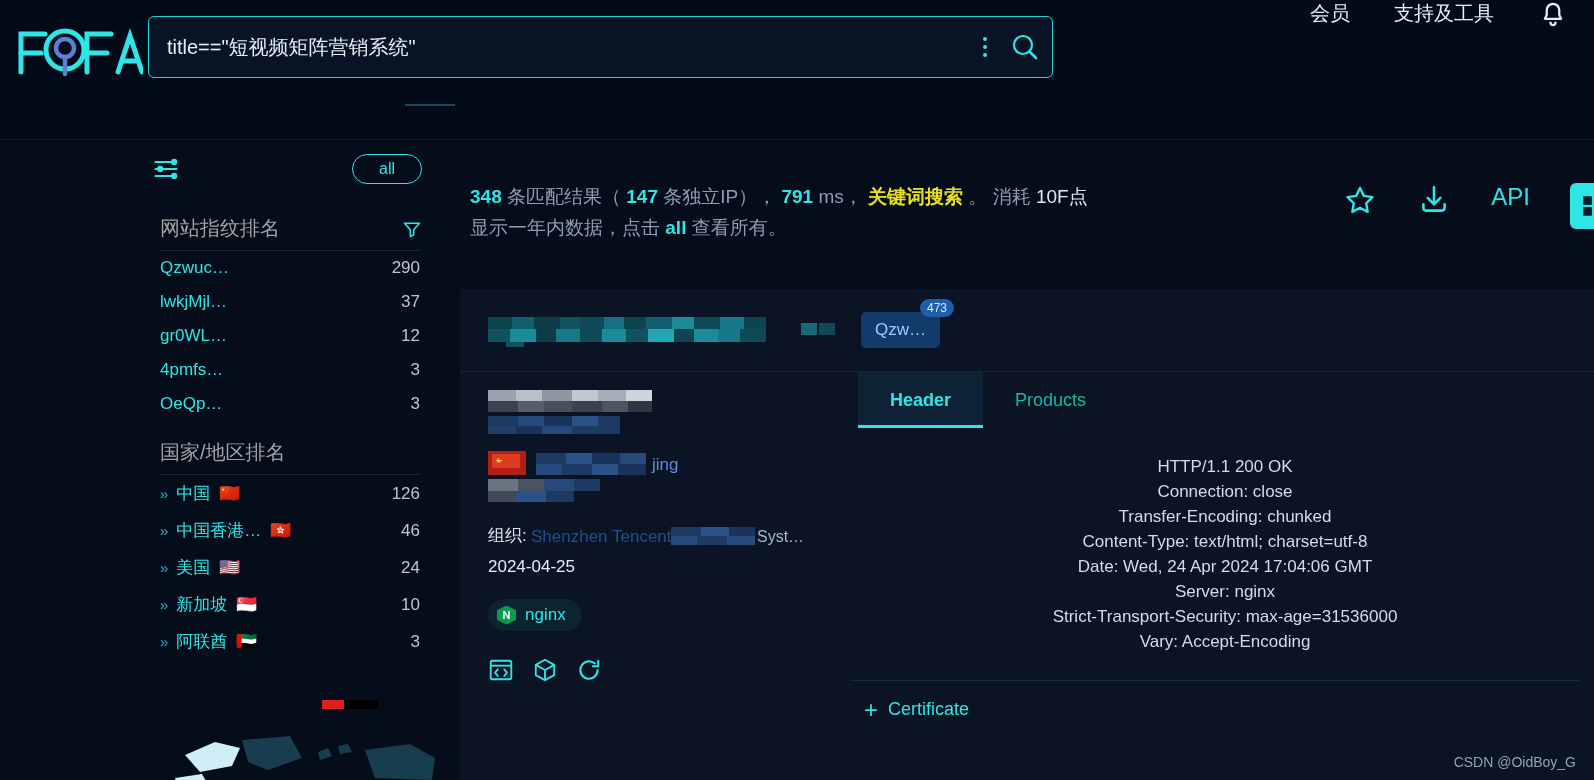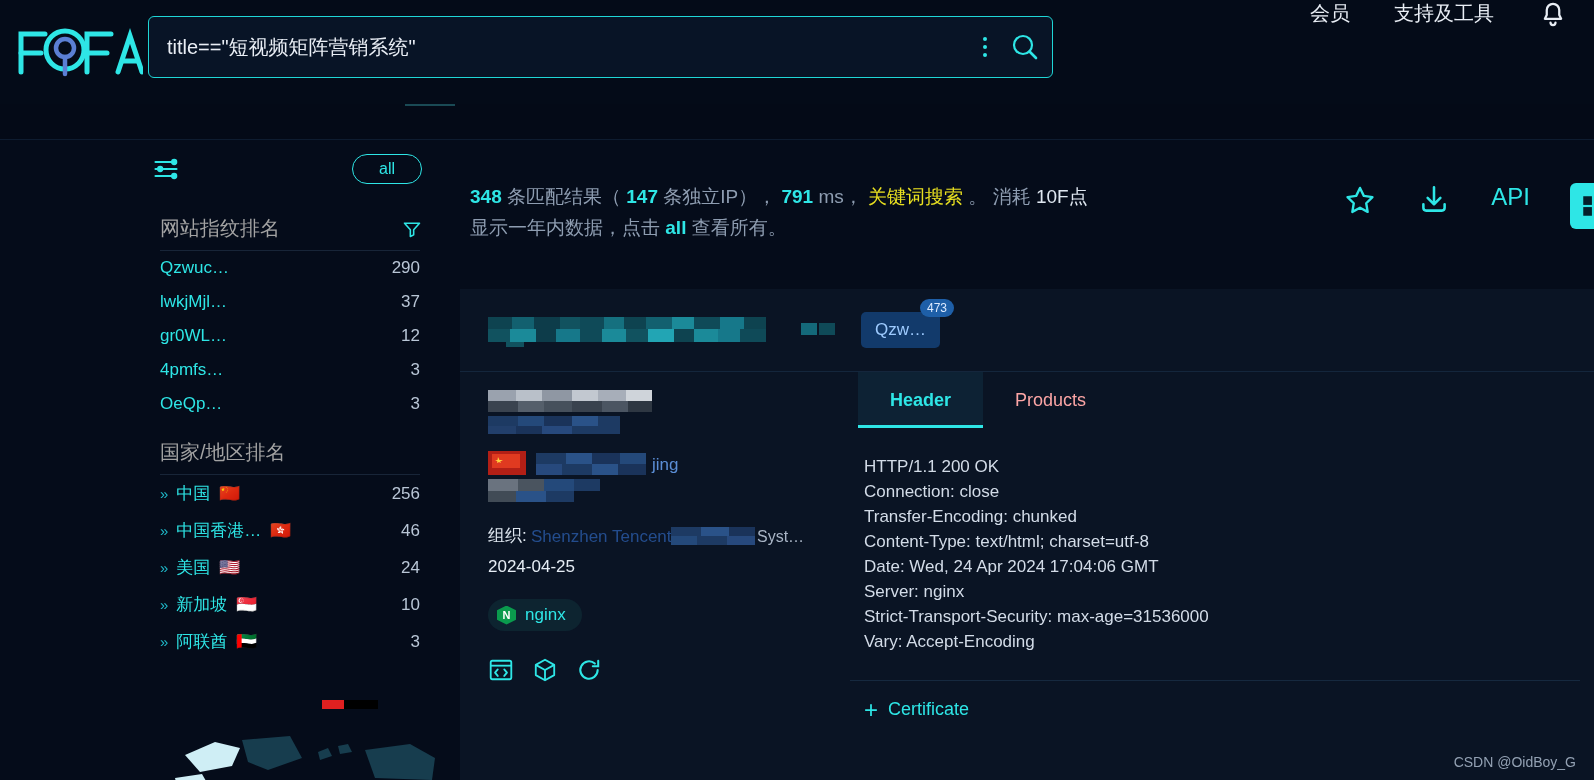--- a/index.html
+++ b/index.html
@@ -106,21 +106,21 @@
   .country-count { margin-left: auto; color: #b9c6d6; }
 
   .world-map { position: absolute; left: 30px; bottom: -10px; width: 270px; height: 90px; overflow: hidden; }
 
   
   .results-head {
     position: absolute; left: 470px; top: 40px; width: 830px;
     font-size: 19px; line-height: 31px; color: #8e9db1;
   }
   .num { color: #2ee6e6; font-weight: bold; }
-  .kw { color: #e9e020; font-weight: normal; }
+  .kw { color: #e9e020; font-weight: bold; }
   .wht { color: #dfe7f0; }
   .all-link { color: #2ee6e6; font-weight: bold; cursor: pointer; }
 
   .topright-actions {
     position: absolute; right: 0px; top: 42px;
     display: flex; align-items: flex-start; gap: 40px;
   }
   .tr-icon { width: 34px; height: 34px; cursor: pointer; }
   .api-txt { color: #2ee6e6; font-size: 24px; cursor: pointer; }
   .grid-btn {
@@ -144,21 +144,21 @@
     margin-left: 22px; position: relative; background: #123a6b; color: #9ecbff;
     border-radius: 5px; padding: 8px 14px; font-size: 17px; cursor: pointer;
   }
   .tag-badge {
     position: absolute; top: -13px; right: -14px; background: #1e5fa8; color: #dceaff;
     border-radius: 10px; font-size: 12px; padding: 2px 7px;
   }
 
   .card-body { display: flex; height: 408px; }
   .card-left { width: 390px; padding: 18px 0 0 28px; position: relative; }
-  .card-right { flex: 1; }
+  .card-right { flex: 1; text-align: center; }
 
   .blur-block { margin-bottom: 5px; }
   .org-line { font-size: 17px; margin-top: 12px; display: flex; align-items: center; }
   .org-label { color: #dfe7f0; }
   .date-line { color: #e6edf5; font-size: 17px; margin-top: 10px; }
 
   .nginx-chip {
     display: inline-flex; align-items: center; gap: 9px; margin-top: 22px;
     background: #0d2430; border-radius: 16px; padding: 6px 16px 6px 9px;
     cursor: pointer;
@@ -171,21 +171,21 @@
   }
   .nginx-label { color: #2ee6e6; font-size: 17px; }
 
   .mini-icons { display: flex; gap: 18px; margin-top: 26px; }
   .mini-icons svg { cursor: pointer; }
 
   
   .tabs { display: flex; height: 56px; padding-left: 8px; }
   .tab {
     padding: 0 32px; height: 56px; display: flex; align-items: center;
-    font-size: 18px; color: #fca5a5; cursor: pointer; position: relative;
+    font-size: 18px; color: #14b8a6; cursor: pointer; position: relative;
   }
   .tab.active { color: #2ee6e6; font-weight: bold; background: #0d2234; }
   .tab.active::after {
     content: ""; position: absolute; left: 0; right: 0; bottom: 0;
     height: 3px; background: #2ee6e6;
   }
   .hdr-text {
     padding: 26px 8px 0 14px; color: #d3dce8; font-size: 17px; line-height: 25px;
     white-space: pre-wrap;
   }
@@ -307,21 +307,21 @@
 
       <div class="sec-title-row">
         <span class="sec-title">国家/地区排名</span>
       </div>
       <div class="sec-rule"></div>
       <div id="country-list">
           <div class="country-row">
             <span class="chev">»</span>
             <span class="country-name">中国</span>
             <span class="flag">🇨🇳</span>
-            <span class="country-count">256</span>
+            <span class="country-count">126</span>
           </div>
           <div class="country-row">
             <span class="chev">»</span>
             <span class="country-name">中国香港…</span>
             <span class="flag">🇭🇰</span>
             <span class="country-count">46</span>
           </div>
           <div class="country-row">
             <span class="chev">»</span>
             <span class="country-name">美国</span>

